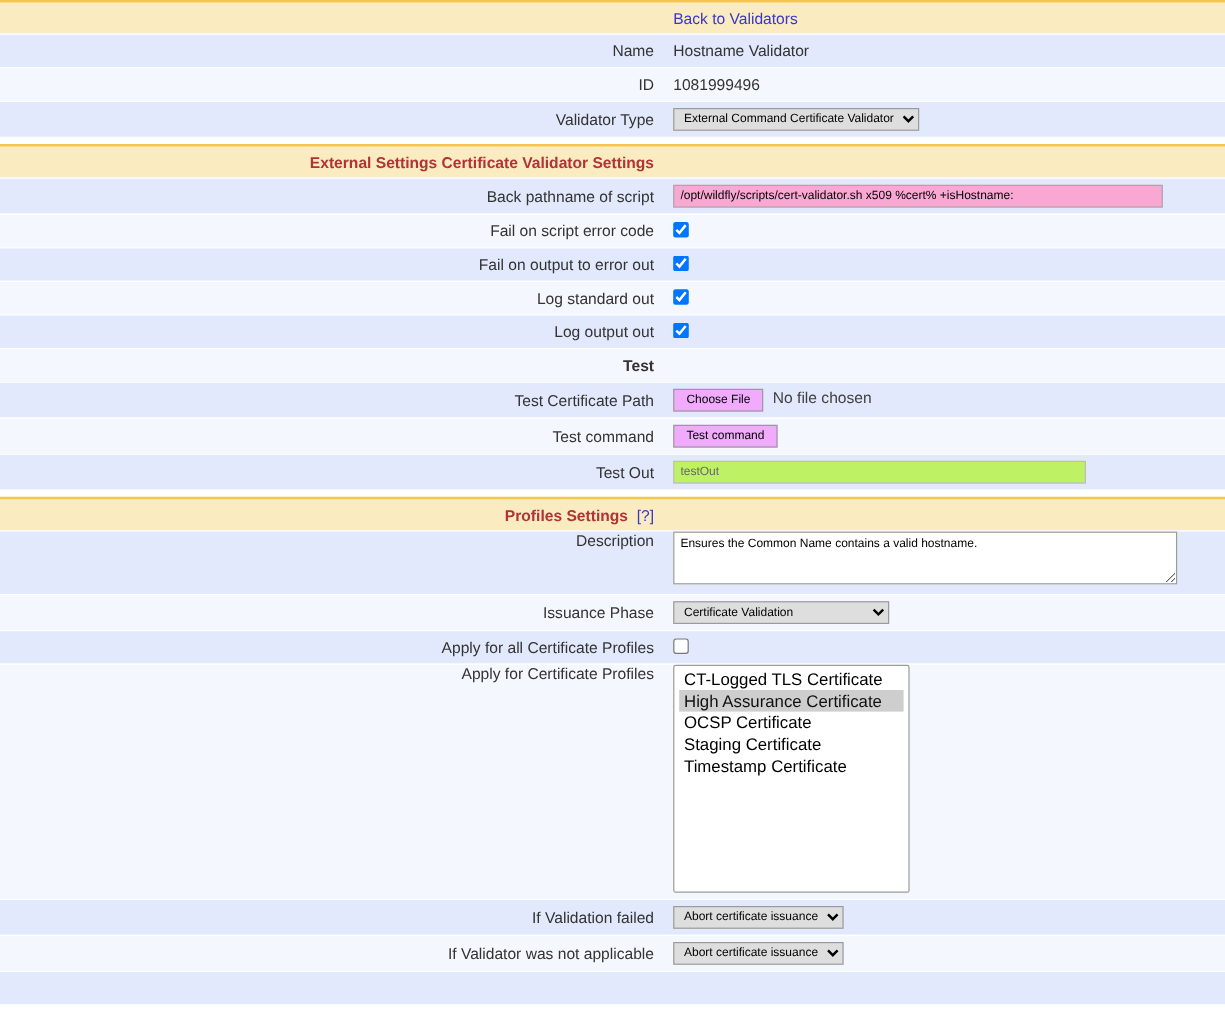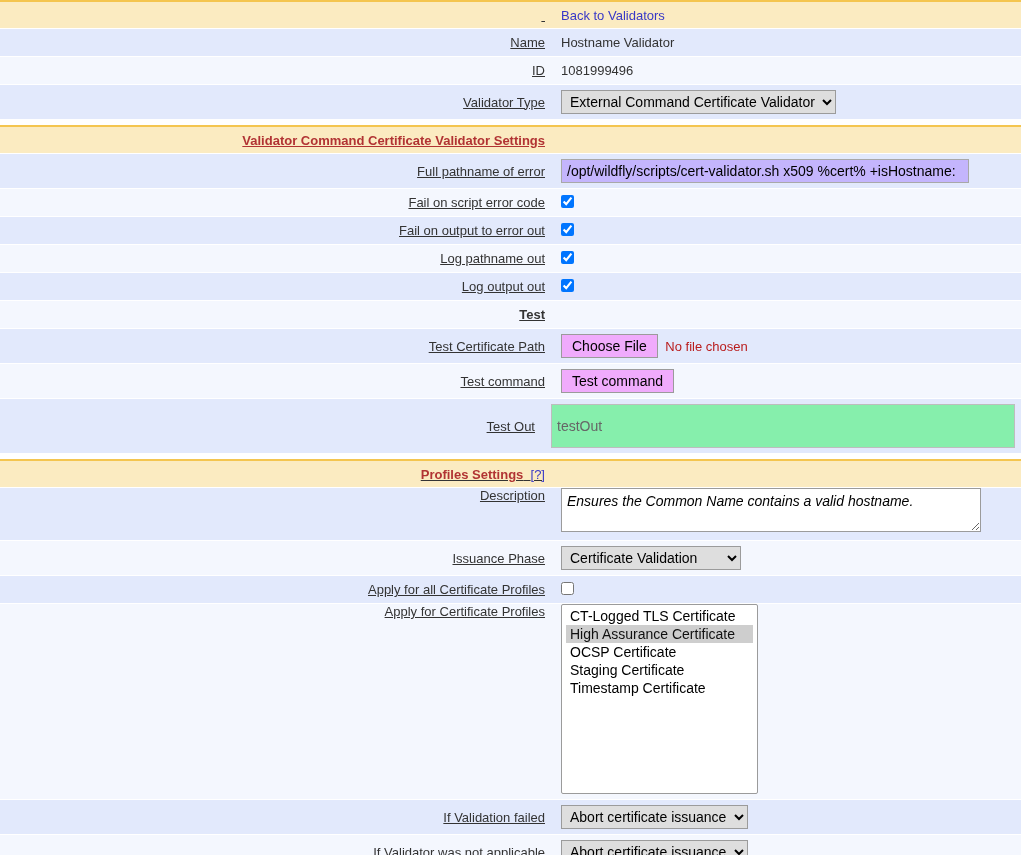--- a/index.html
+++ b/index.html
@@ -15,80 +15,78 @@
   .row {
     display: flex;
     align-items: center;
     min-height: 28px;
     border-top: 1px solid #fff;
   }
   .label-cell {
     width: 555px;
     text-align: right;
     padding: 5px 10px 5px 6px;
-    text-decoration: underline;
   }
   .value-cell {
     flex: 1;
     padding: 5px 6px 5px 6px;
   }
   .stripe-even { background: #e2e9fc; }
   .stripe-odd  { background: #f4f7fe; }
   .stripe-peach { background: #fbebc1; border-top: 2px solid #f4c54f; }
   .section-head { color: #b13333; font-weight: bold; }
   .link { color: #3838c7; text-decoration: none; cursor: pointer; }
   .bold { font-weight: bold; }
   .help { color: #3838c7; font-weight: normal; }
   select, input[type="text"], textarea, button {
     font-family: inherit;
-    font-size: 14px;
+    font-size: 10px;
   }
   select {
     background: #dedede;
     border: 1px solid #9b9b9b;
     padding: 2px 4px;
   }
   input.wide-text {
     width: 408px;
     padding: 3px 5px;
     border: 1px solid #a8a8a8;
-    background: #c4b5fd;
+    background: #f9a8d4;
   }
   input.readonly-text {
-    width: 464px;
-    padding: 13px 5px;
+    width: 344px;
+    padding: 3px 5px;
     border: 1px solid #bdbdbd;
-    background: #86efac;
+    background: #bef264;
     color: #666;
   }
   textarea.desc {
     width: 420px;
     height: 44px;
     padding: 4px 5px;
     border: 1px solid #9b9b9b;
     resize: both;
     font-family: inherit;
-    font-style: italic;
   }
   select.multi {
     width: 197px;
     height: 190px;
     background: #fff;
     border: 1px solid #9b9b9b;
     font-size: 14px;
     overflow-y: scroll;
   }
   select.multi option { padding: 1px 4px; }
   button.std {
     background: #f0abfc;
     border: 1px solid #9b9b9b;
     padding: 3px 10px;
     cursor: pointer;
   }
-  .file-chosen { margin-left: 4px; color: #b91c1c; }
+  .file-chosen { margin-left: 4px; color: #404040; }
   .gap { height: 6px; background: #fff; }
   input[type="checkbox"] { margin: 0; }
   .row.tall .label-cell,
   .row.tall .value-cell { align-self: flex-start; padding-top:0;}
 </style>
 </head>
 <body>
 
 <div class="container">
 
@@ -114,44 +112,44 @@
     <div class="value-cell">
       <select>
         <option>External Command Certificate Validator</option>
       </select>
     </div>
   </div>
 
   <div class="gap"></div>
 
   <div class="row stripe-peach">
-    <div class="label-cell section-head">Validator Command Certificate Validator Settings</div>
+    <div class="label-cell section-head">External Settings Certificate Validator Settings</div>
     <div class="value-cell">&nbsp;</div>
   </div>
 
   <div class="row stripe-even">
-    <div class="label-cell">Full pathname of error</div>
+    <div class="label-cell">Back pathname of script</div>
     <div class="value-cell">
       <input type="text" class="wide-text" value="/opt/wildfly/scripts/cert-validator.sh x509 %cert% +isHostname:" style="">
     </div>
   </div>
   <div class="row stripe-odd">
     <div class="label-cell">Fail on script error code</div>
     <div class="value-cell">
       <input type="checkbox" checked="" style="">
     </div>
   </div>
   <div class="row stripe-even">
     <div class="label-cell">Fail on output to error out</div>
     <div class="value-cell">
       <input type="checkbox" checked="" style="">
     </div>
   </div>
   <div class="row stripe-odd">
-    <div class="label-cell">Log pathname out</div>
+    <div class="label-cell">Log standard out</div>
     <div class="value-cell">
       <input type="checkbox" checked="" style="">
     </div>
   </div>
   <div class="row stripe-even">
     <div class="label-cell">Log output out</div>
     <div class="value-cell">
       <input type="checkbox" checked="" style="">
     </div>
   </div>

